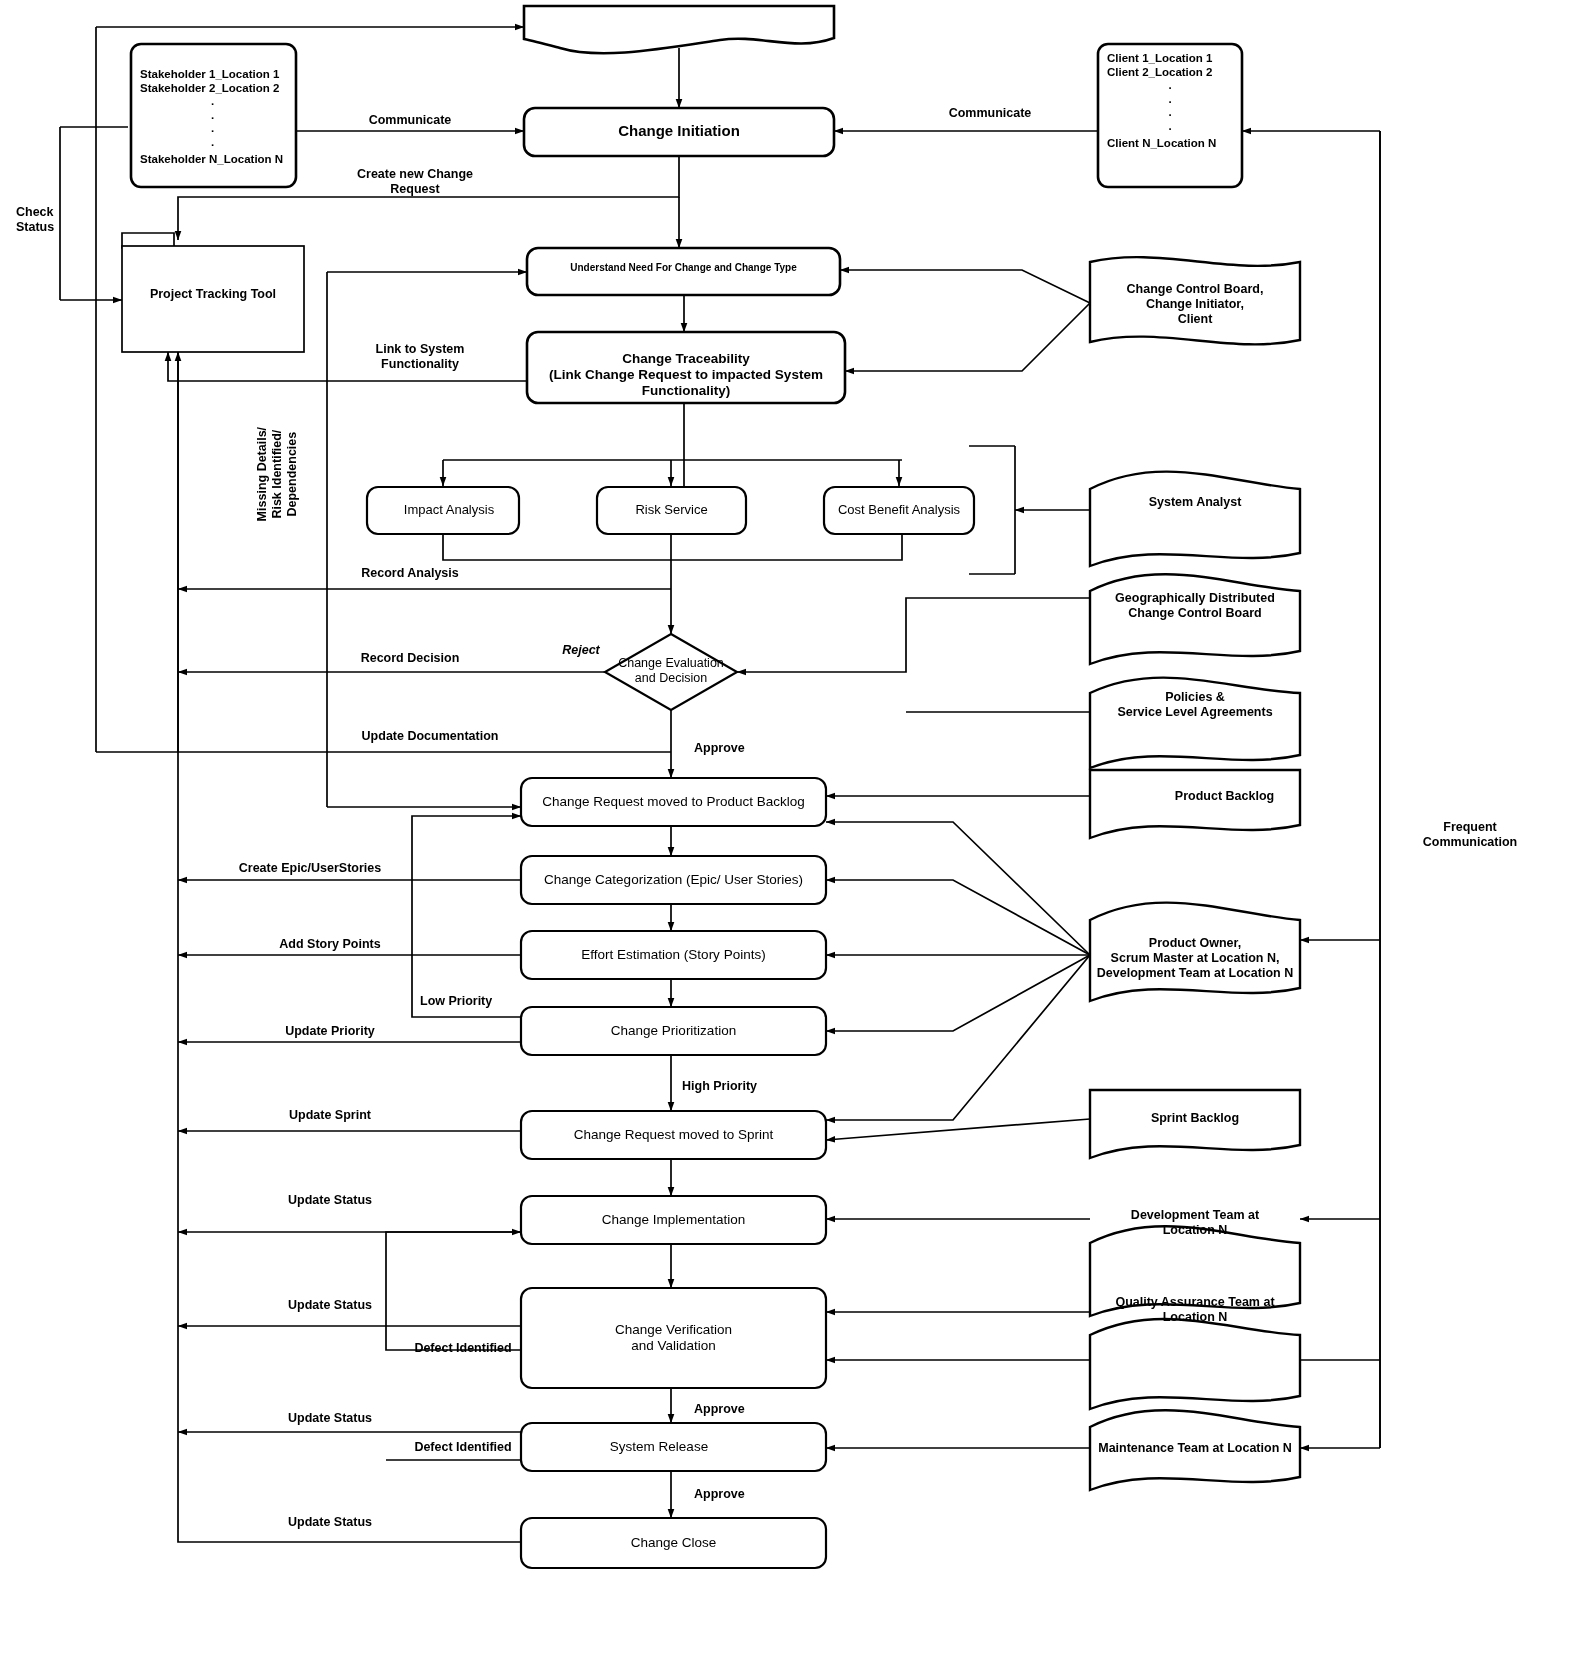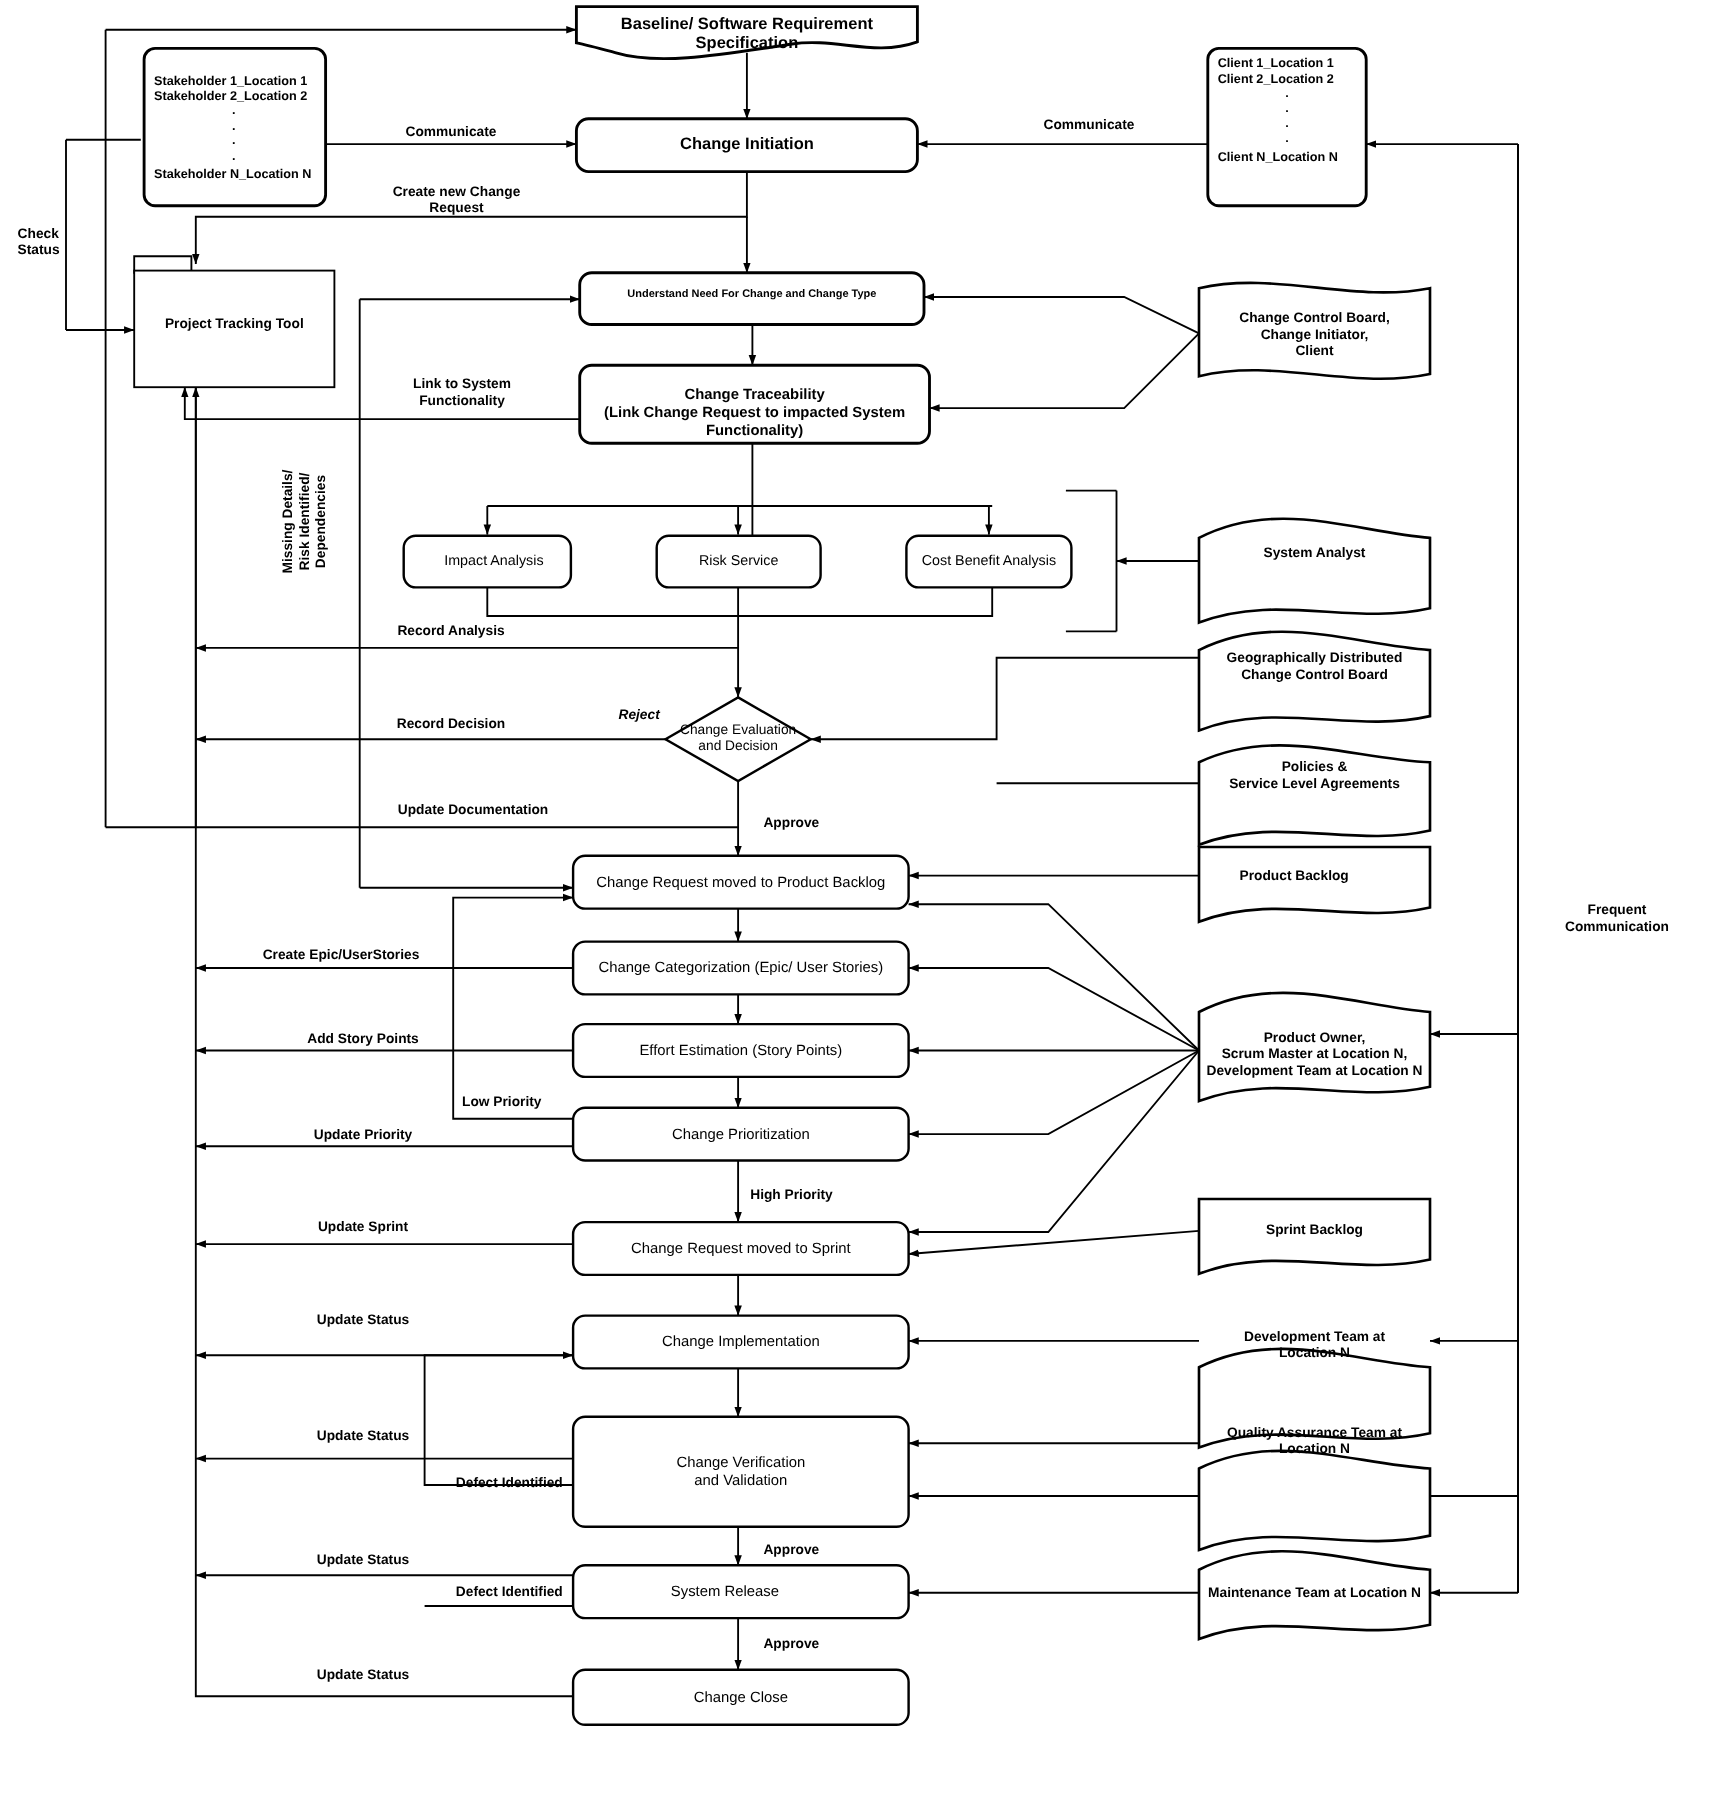--- a/index.html
+++ b/index.html
@@ -165,21 +165,20 @@
       <path stroke-width="2.4" d="M1090,693 C1160,660 1230,690 1300,693 L1300,755 C1230,771 1160,741 1090,768 Z"></path>
       <path stroke-width="2.4" d="M1090,770 L1300,770 L1300,825 C1230,841 1160,811 1090,838 Z"></path>
       <path stroke-width="2.4" d="M1090,920 C1160,884 1230,914 1300,920 L1300,988 C1230,1004 1160,974 1090,1001 Z"></path>
       <path stroke-width="2.4" d="M1090,1090 L1300,1090 L1300,1145 C1230,1161 1160,1131 1090,1158 Z"></path>
       <path stroke-width="2.4" d="M1090,1243 C1160,1208 1230,1238 1300,1243 L1300,1303 C1230,1319 1160,1289 1090,1316 Z"></path>
       <path stroke-width="2.4" d="M1090,1335 C1160,1301 1230,1331 1300,1335 L1300,1396 C1230,1412 1160,1382 1090,1409 Z"></path>
       <path stroke-width="2.4" d="M1090,1427 C1160,1392 1230,1422 1300,1427 L1300,1477 C1230,1493 1160,1463 1090,1490 Z"></path>
     </g>
   </svg>
 
-  <div class="lbl bold" style="left:524px;top:13px;width:310px;font-size:15px;">Baseline/ Software Requirement Specification</div>
   <div class="lbl bold" style="left:524px;top:122px;width:310px;font-size:15px;">Change Initiation</div>
   <div class="lbl bold" style="left:527px;top:262px;width:313px;font-size:10px;">Understand Need For Change and Change Type</div>
   <div class="lbl bold" style="left:527px;top:351px;width:318px;font-size:13.5px;">Change Traceability
 (Link Change Request to impacted System Functionality)</div>
 
   <div class="lbl reg" style="left:367px;top:502px;width:164px;font-size:13px;">Impact Analysis</div>
   <div class="lbl reg" style="left:597px;top:502px;width:149px;font-size:13px;">Risk Service</div>
   <div class="lbl reg" style="left:824px;top:502px;width:150px;font-size:13px;">Cost Benefit Analysis</div>
 
   <div class="lbl reg" style="left:591px;top:656px;width:160px;font-size:12.5px;">Change Evaluation
@@ -219,21 +218,21 @@
   <div class="lbl bold" style="left:122px;top:287px;width:182px;font-size:12.5px;">Project Tracking Tool</div>
 
   <div class="lbl bold" style="left:1090px;top:282px;width:210px;font-size:12.5px;">Change Control Board,
 Change Initiator,
 Client</div>
   <div class="lbl bold" style="left:1090px;top:495px;width:210px;font-size:12.5px;">System Analyst</div>
   <div class="lbl bold" style="left:1090px;top:591px;width:210px;font-size:12.5px;">Geographically Distributed
 Change Control Board</div>
   <div class="lbl bold" style="left:1090px;top:690px;width:210px;font-size:12.5px;">Policies &amp;
 Service Level Agreements</div>
-  <div class="lbl bold" style="left:1090px;top:789px;width:173px;font-size:12.5px;">Product Backlog</div>
+  <div class="lbl bold" style="left:1090px;top:789px;width:173px;font-size:12.5px;padding-left:48px;">Product Backlog</div>
   <div class="lbl bold" style="left:1082px;top:936px;width:226px;font-size:12.5px;">Product Owner,
 Scrum Master at Location N,
 Development Team at Location N</div>
   <div class="lbl bold" style="left:1090px;top:1111px;width:210px;font-size:12.5px;">Sprint Backlog</div>
   <div class="lbl bold" style="left:1090px;top:1208px;width:210px;font-size:12.5px;">Development Team at
 Location N</div>
   <div class="lbl bold" style="left:1082px;top:1295px;width:226px;font-size:12.5px;">Quality Assurance Team at
 Location N</div>
   <div class="lbl bold" style="left:1082px;top:1441px;width:226px;font-size:12.5px;">Maintenance Team at Location N</div>
 

